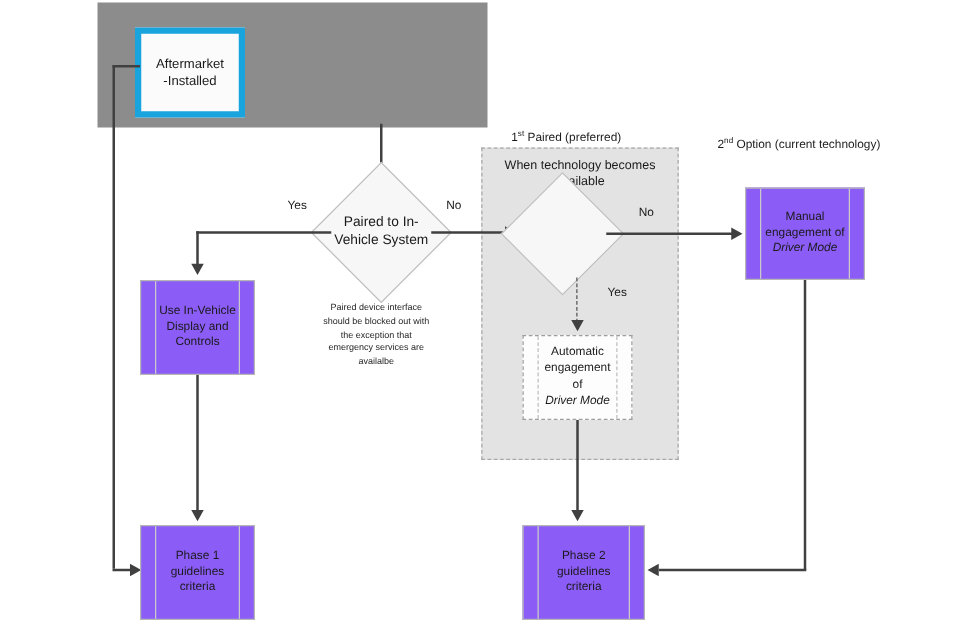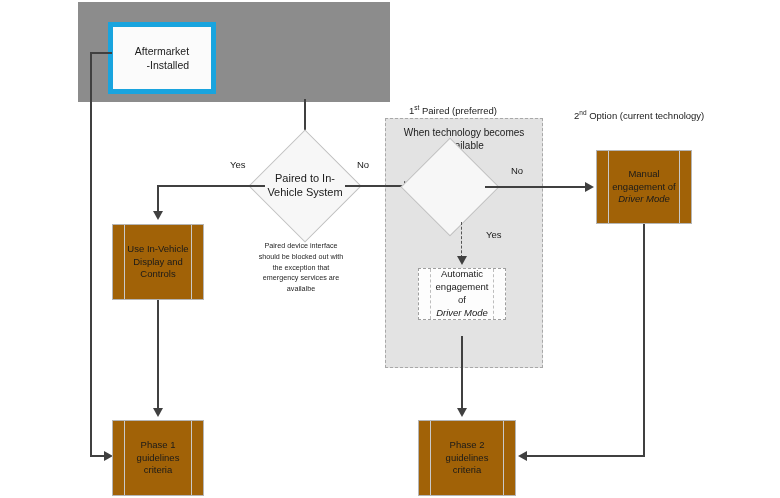--- a/index.html
+++ b/index.html
@@ -31,23 +31,22 @@
     display: flex;
     align-items: center;
     justify-content: center;
     text-align: center;
     font-size: 10.5px;
     color: #1a1a1a;
     line-height: 1.35;
     box-sizing: border-box;
   }
   .box-aftermarket {
-    left: 108px; top: 22px; width: 108px; height: 72px;
+    left: 108px; top: 22px; width: 88px; height: 72px;
     border: 5px solid #19A4DE;
-    text-align: right;
   }
   .box-portable {
     left: 262px; top: 18px; width: 96px; height: 79px;
     border: 5px solid #3a3a3a;
   }
   .diamond-shape {
     background: #f7f7f7;
     border: 1px solid #bfbfbf;
     transform: rotate(45deg);
     box-sizing: border-box;
@@ -65,21 +64,21 @@
   }
   
   .dm1 { left: 265px; top: 146px; width: 80px; height: 80px; }
   .dm1-lbl { left: 252px; top: 160px; width: 106px; height: 52px; }
   
   .dm2 { left: 415px; top: 152px; width: 70px; height: 70px; }
   .dm2-lbl { left: 407px; top: 160px; width: 86px; height: 54px; }
 
   
   .pp {
-    background: #a16207;
+    background: #8b5cf6;
     border: 1px solid #b5b5b5;
     box-sizing: border-box;
   }
   .pp::before, .pp::after {
     content: "";
     position: absolute;
     top: 0; bottom: 0;
     width: 0;
     border-left: 1px solid #c9c9c9;
   }
@@ -105,21 +104,21 @@
   .box-manual  { left: 596px; top: 150px; width: 96px; height: 74px; }
 
   
   .pp-dashed {
     background: transparent;
     border: 1px dashed #9e9e9e;
   }
   .pp-dashed::before, .pp-dashed::after {
     border-left: 1px dashed #bdbdbd;
   }
-  .box-auto { left: 418px; top: 268px; width: 88px; height: 52px; background:#fdfdfd; }
+  .box-auto { left: 418px; top: 268px; width: 88px; height: 68px; background:#fdfdfd; }
 
   
   .region-1st {
     left: 385px; top: 118px; width: 158px; height: 250px;
     background: #e3e3e3;
     border: 1px dashed #a8a8a8;
     box-sizing: border-box;
   }
   .region-title {
     position: absolute;

